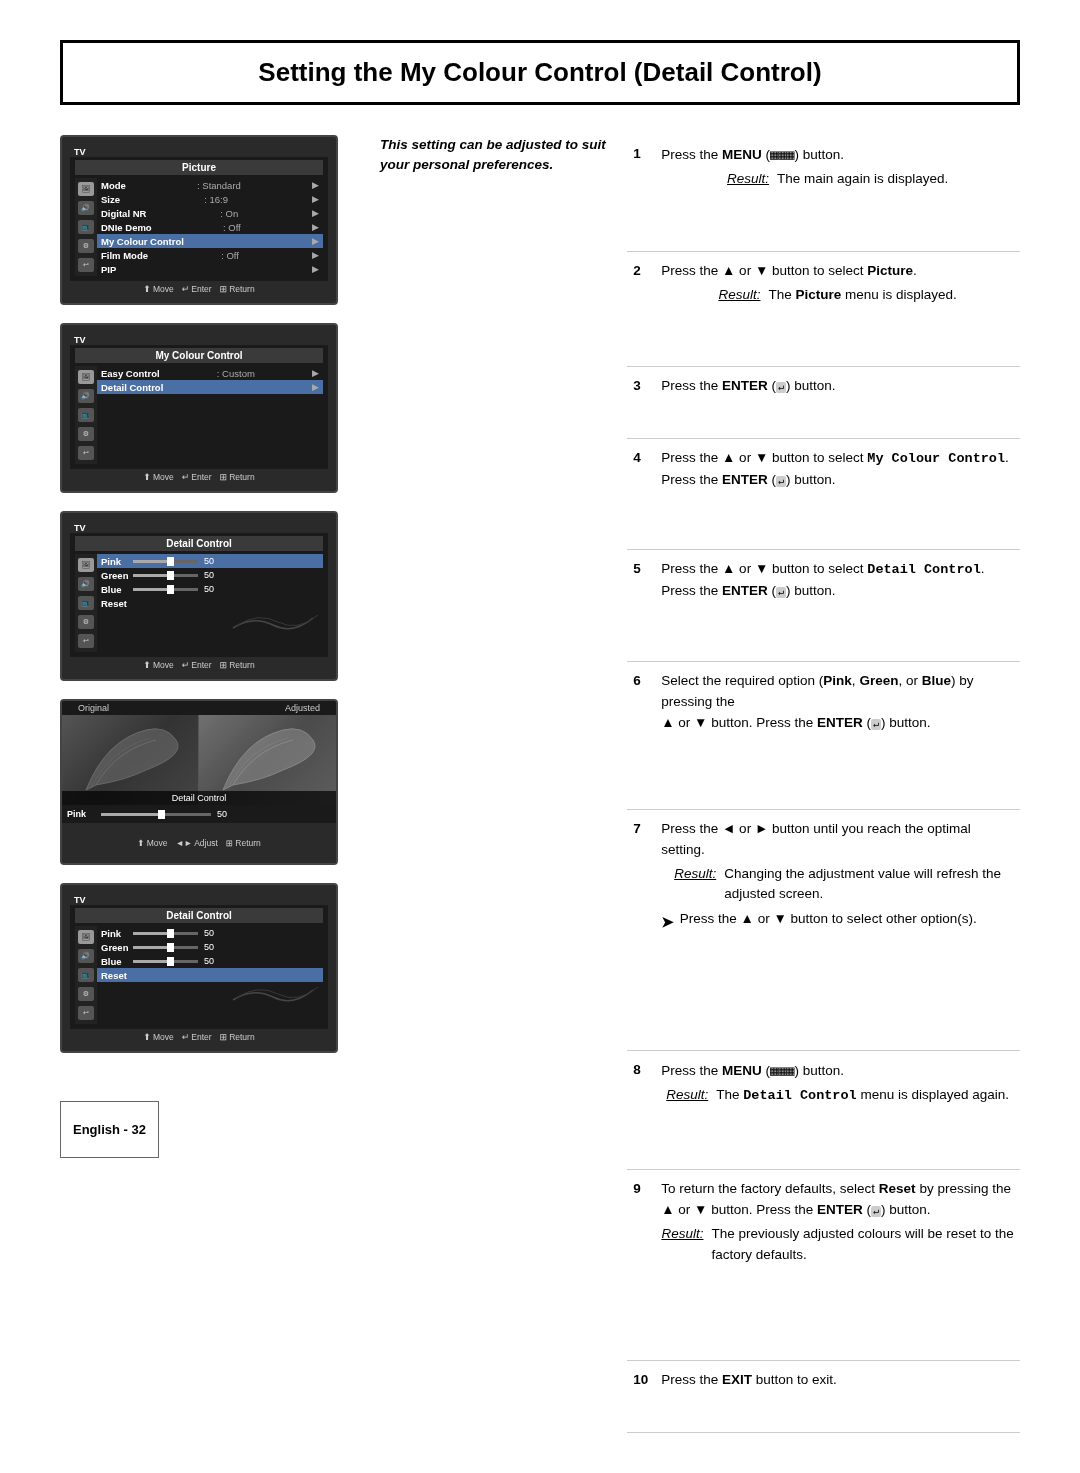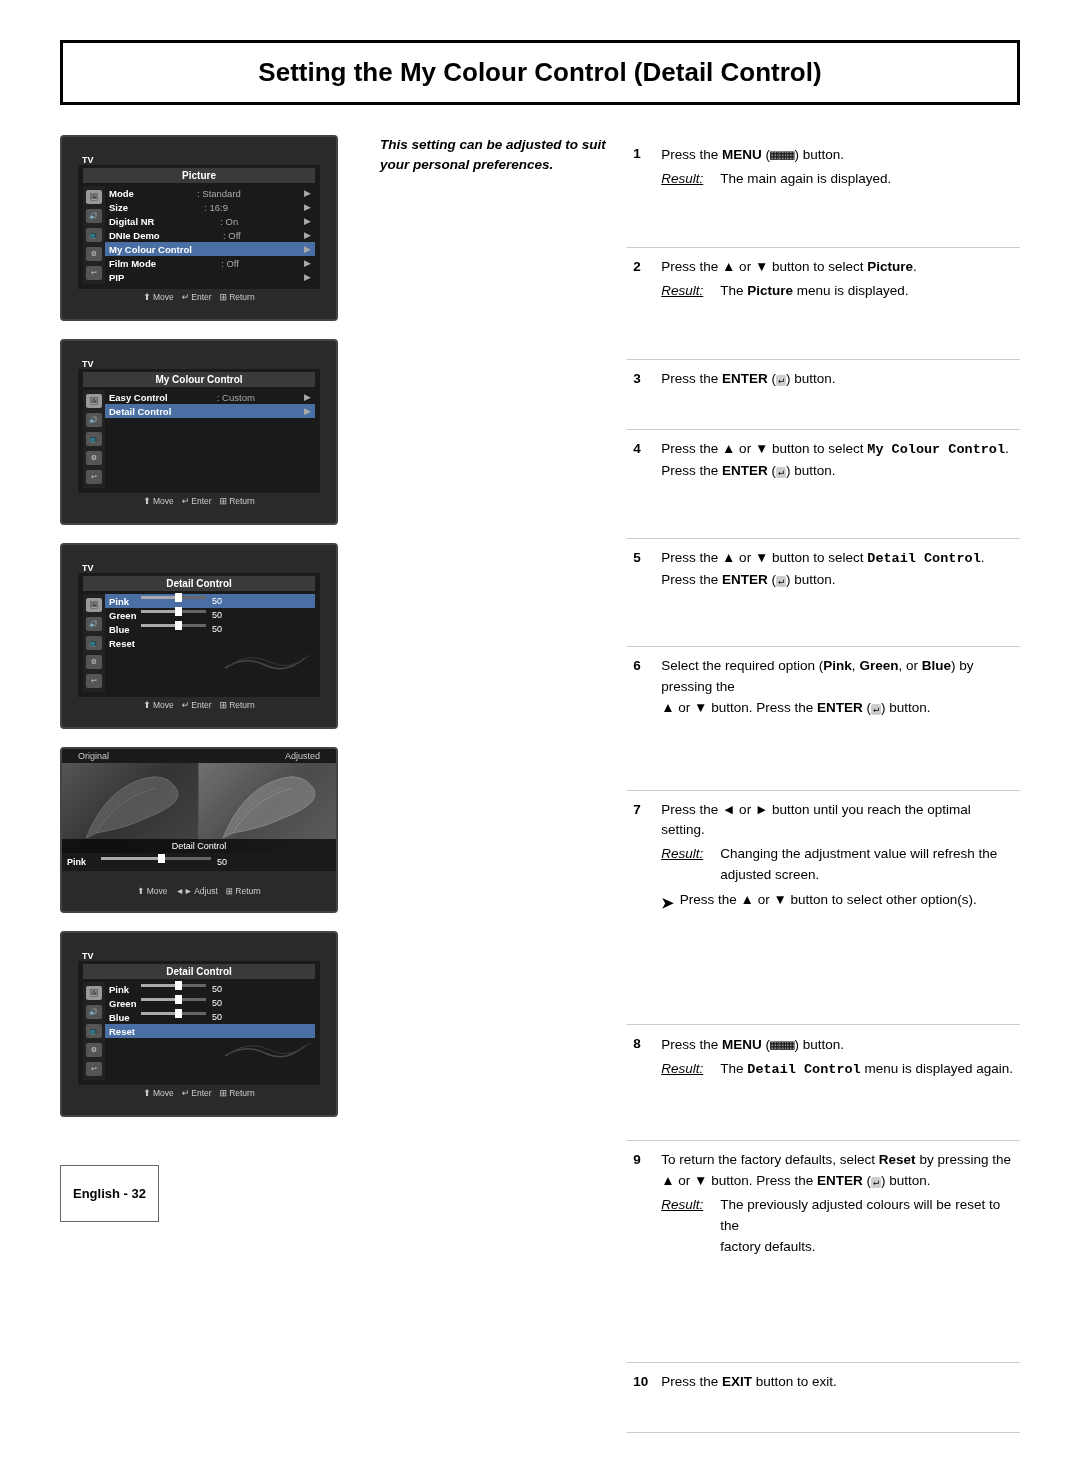--- a/index.html
+++ b/index.html
@@ -73,22 +73,23 @@
       font-weight: bold;
       width: 28px;
       padding-right: 10px;
       padding-top: 8px;
     }
     .step-content {
       padding-left: 4px;
     }
     .result-line {
       display: flex;
-      gap: 17px;
+      gap: 8px;
       margin-top: 3px;
+      justify-content: center;
     }
     .result-label {
       font-style: italic;
       text-decoration: underline;
       white-space: nowrap;
       font-size: 13.5px;
     }
     .result-text {
       font-size: 13.5px;
     }
@@ -105,21 +106,21 @@
       margin-top: 1px;
     }
     b, strong { font-weight: bold; }
     .mono { font-family: 'Courier New', Courier, monospace; font-weight: bold; }
 
     
     .tv-screen {
       background: #2a2a2a;
       border: 2px solid #444;
       border-radius: 4px;
-      padding: 16px;
+      padding: 8px;
       font-size: 10px;
       color: #fff;
       position: relative;
       width: 278px;
     }
     .tv-label {
       font-size: 9px;
       background: #2a2a2a;
       color: #fff;
       text-align: left;
@@ -193,21 +194,21 @@
     }
     .tv-icon-item.active {
       background: #999;
       color: #000;
     }
     .tv-main-col { flex: 1; }
 
     
     .slider-bar {
       display: flex;
-      align-items: flex-start;
+      align-items: center;
       gap: 3px;
       flex: 1;
     }
     .slider-track {
       width: 65px;
       height: 3px;
       background: #666;
       position: relative;
       display: inline-block;
     }

